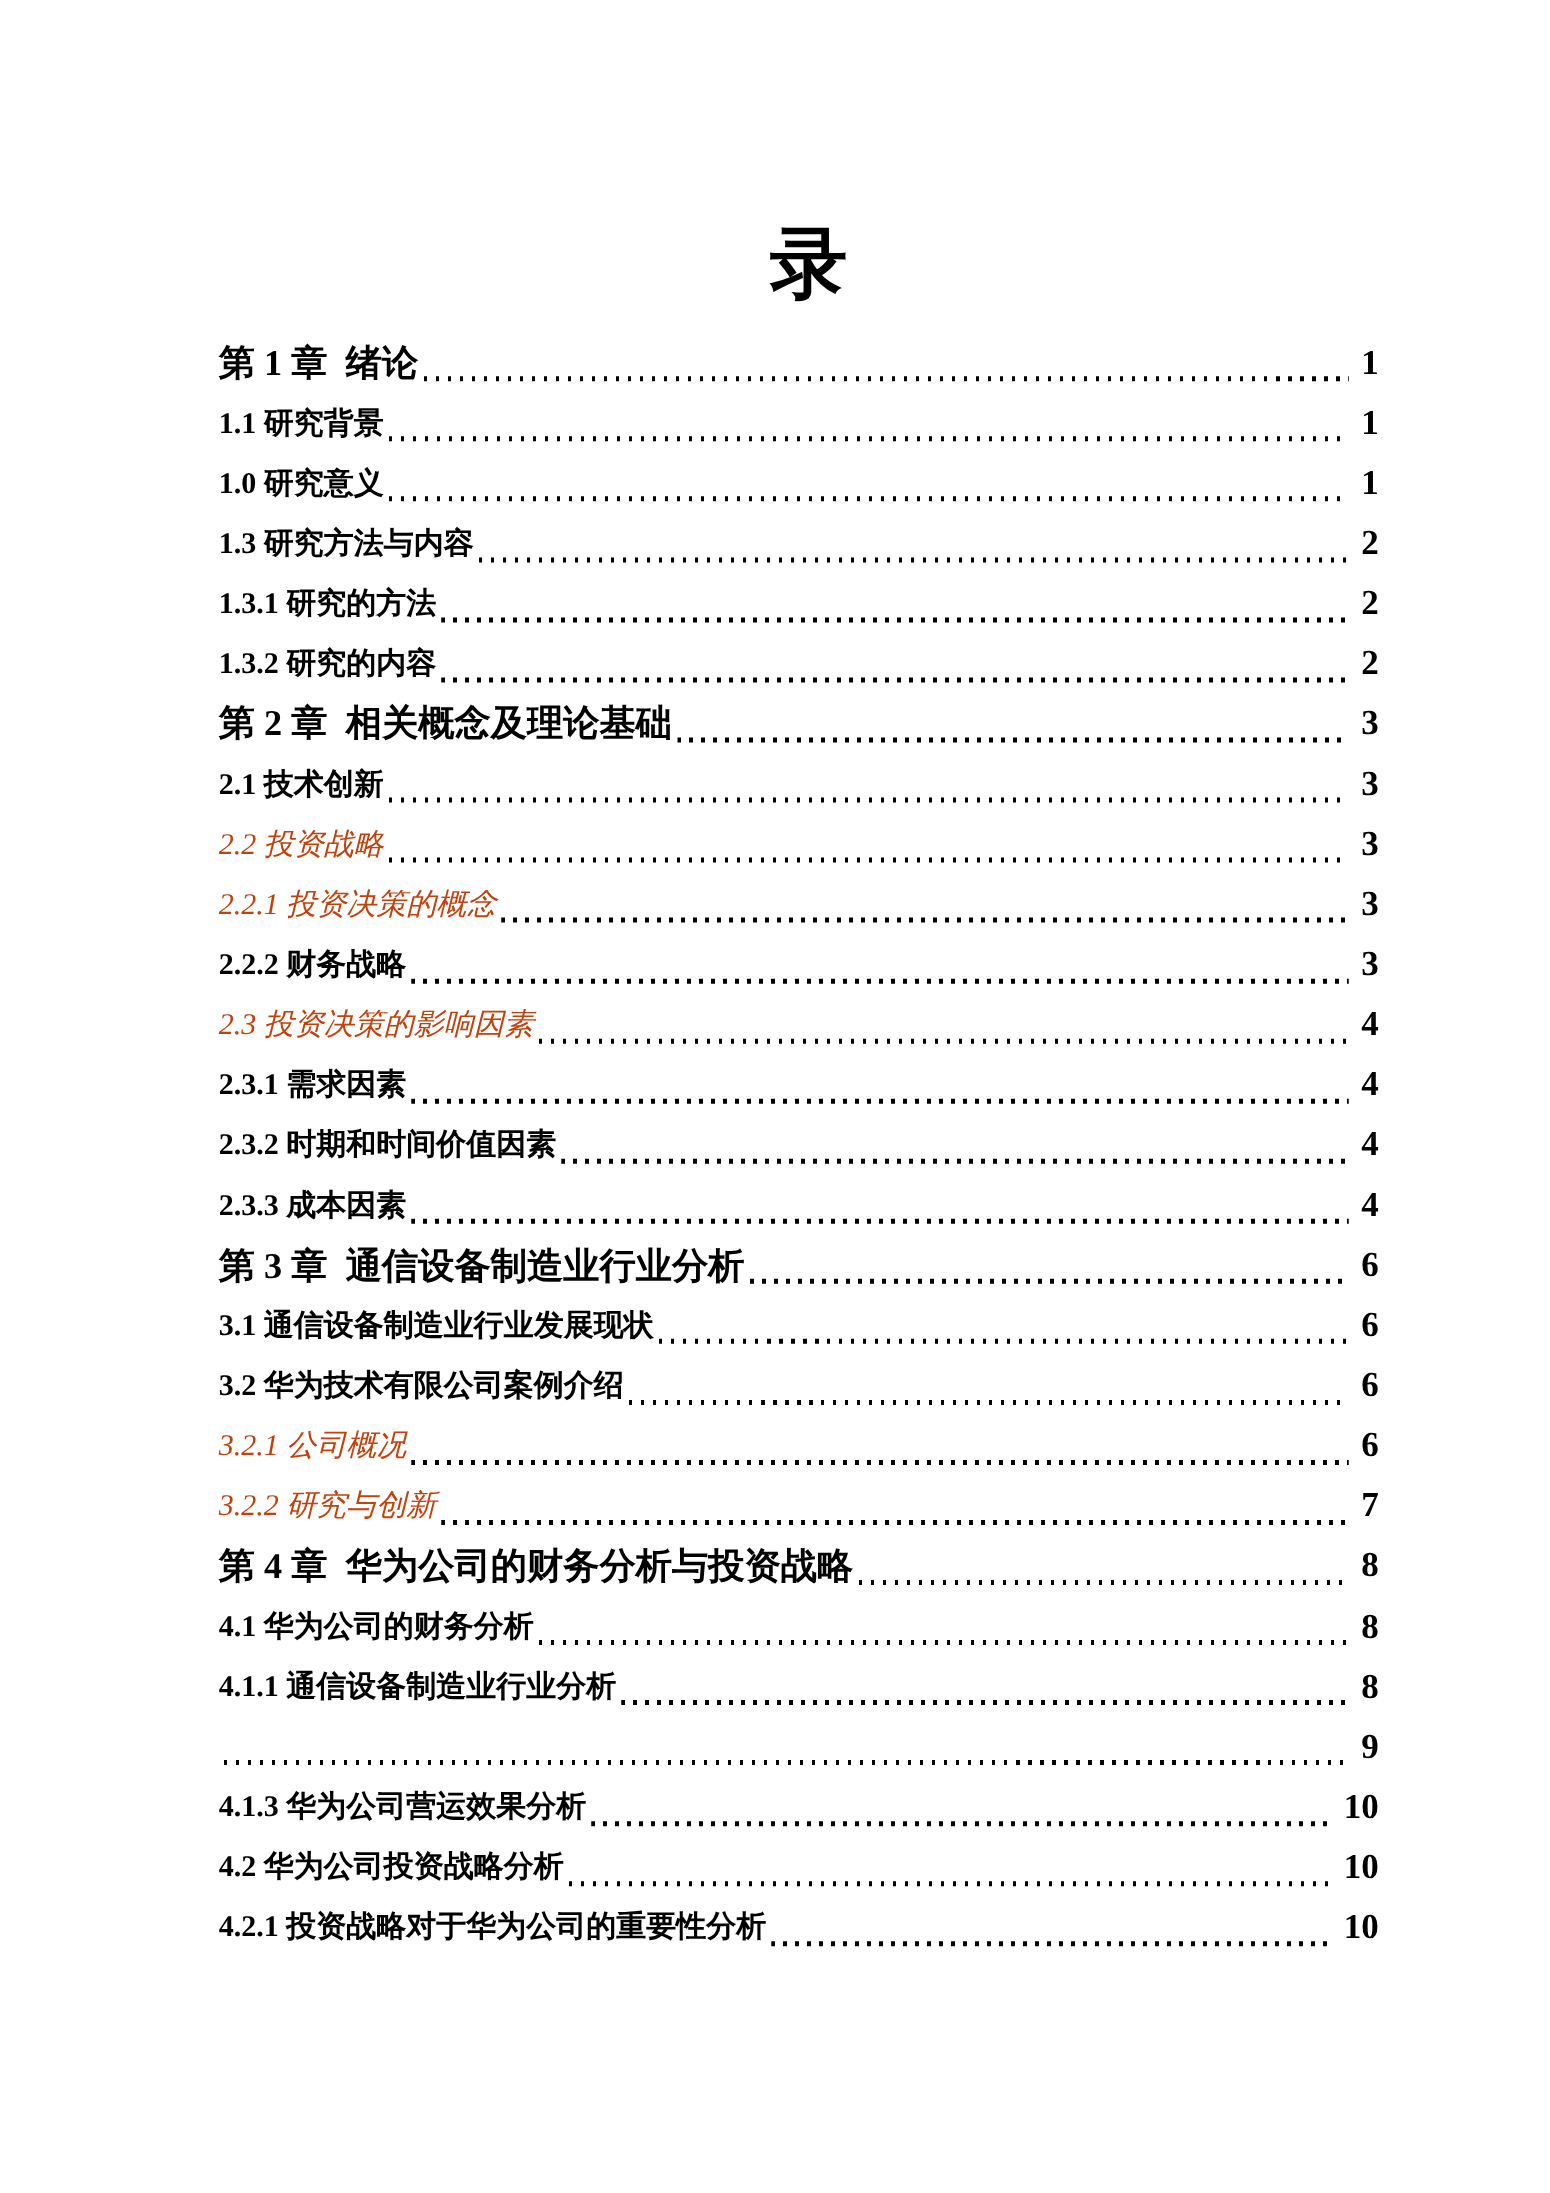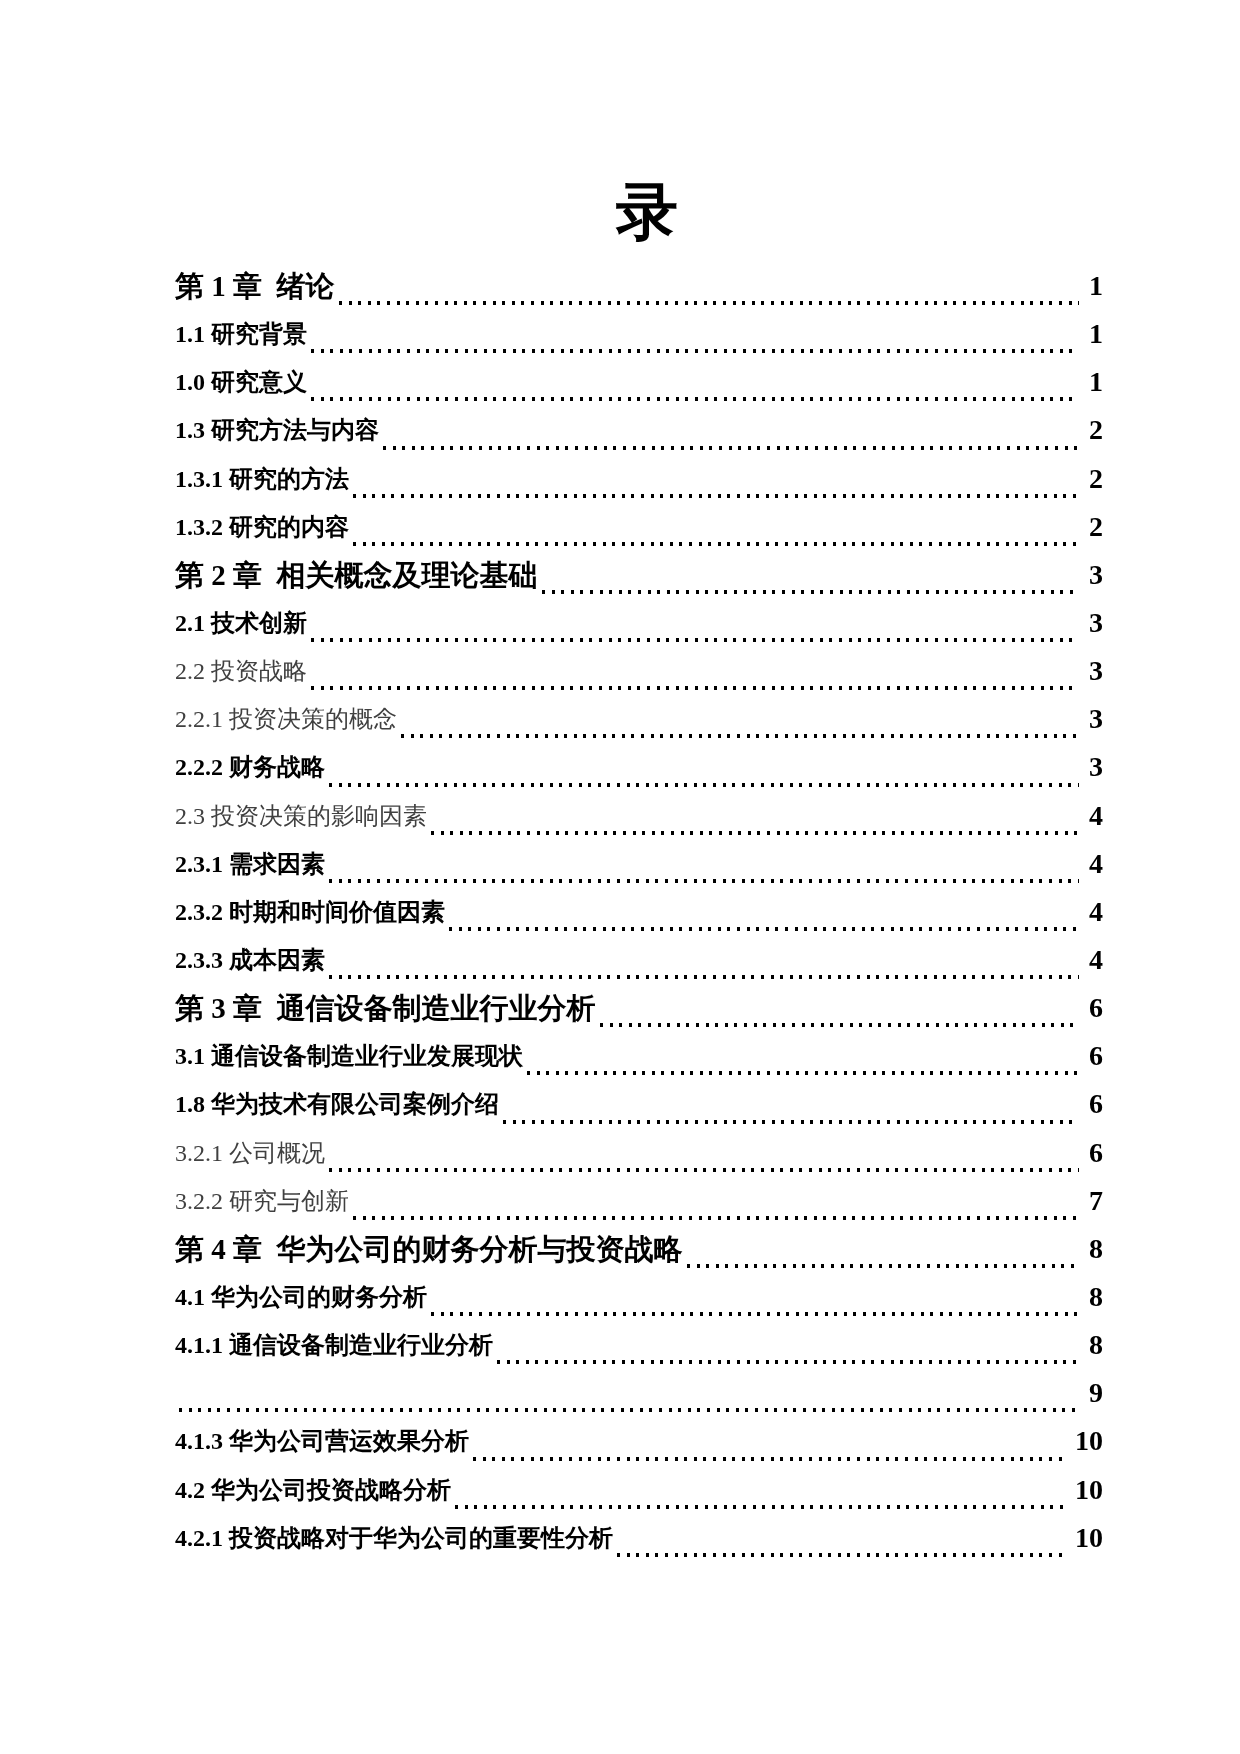--- a/index.html
+++ b/index.html
@@ -31,21 +31,21 @@
     letter-spacing: 2px;
   }
   .toc {
     position: absolute;
     top: 269px;
     left: 175px;
     width: 928px;
   }
   .toc-row {
     display: flex;
-    align-items: flex-start;
+    align-items: center;
     height: 48.15px;
     box-sizing: border-box;
     padding-bottom: 5px;
   }
   .toc-label {
     font-size: 24px;
     line-height: 34px;
     white-space: pre;
     flex: 0 0 auto;
   }
@@ -70,21 +70,22 @@
     line-height: 34px;
     text-align: right;
   }
   .w-bold .toc-label,
   .w-bold .pagenum {
     font-weight: 700;
     color: #000000;
   }
   .w-normal .toc-label {
     font-weight: 400;
-    color: #404040;
+    color: #c2410c;
+    font-style: italic;
   }
   .w-normal .pagenum {
     font-weight: 700;
     color: #000000;
   }
 </style>
 </head>
 <body>
 
 <div class="page">
@@ -169,21 +170,21 @@
     <span class="toc-label">第 3 章  通信设备制造业行业分析</span>
     <span class="leader"></span>
     <span class="pagenum">6</span>
   </div>
       <div class="toc-row w-bold size-md">
     <span class="toc-label">3.1 通信设备制造业行业发展现状</span>
     <span class="leader"></span>
     <span class="pagenum">6</span>
   </div>
       <div class="toc-row w-bold size-md">
-    <span class="toc-label">1.8 华为技术有限公司案例介绍</span>
+    <span class="toc-label">3.2 华为技术有限公司案例介绍</span>
     <span class="leader"></span>
     <span class="pagenum">6</span>
   </div>
       <div class="toc-row w-normal size-md">
     <span class="toc-label">3.2.1 公司概况</span>
     <span class="leader"></span>
     <span class="pagenum">6</span>
   </div>
       <div class="toc-row w-normal size-md">
     <span class="toc-label">3.2.2 研究与创新</span>

